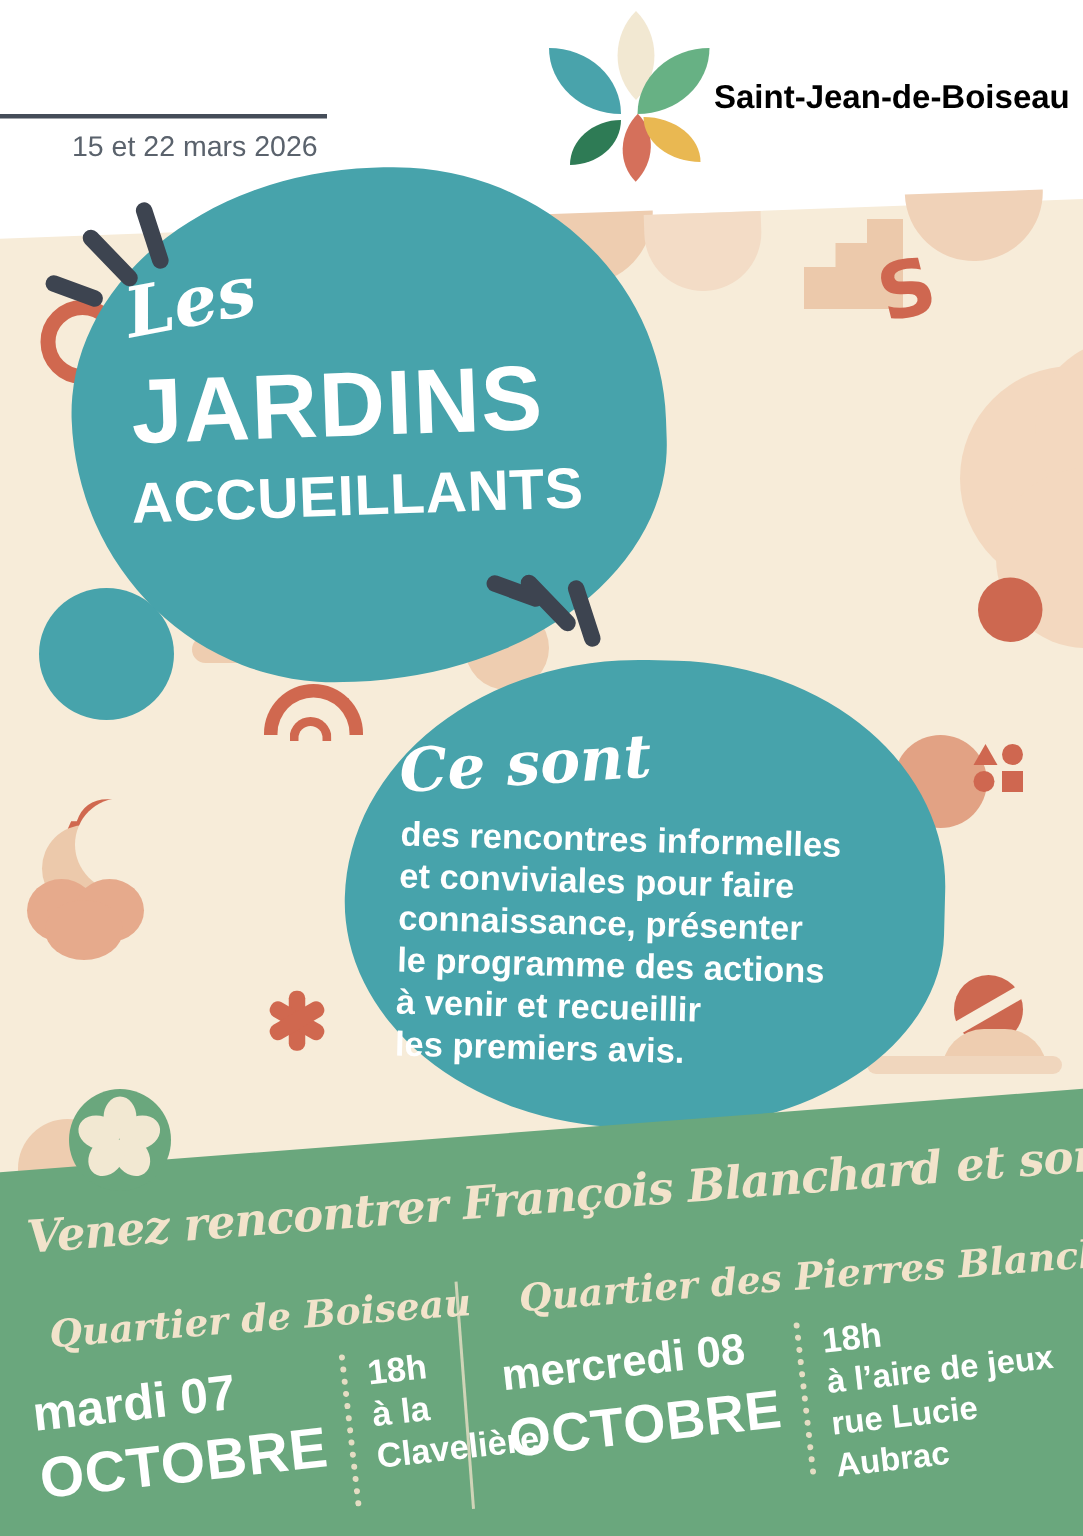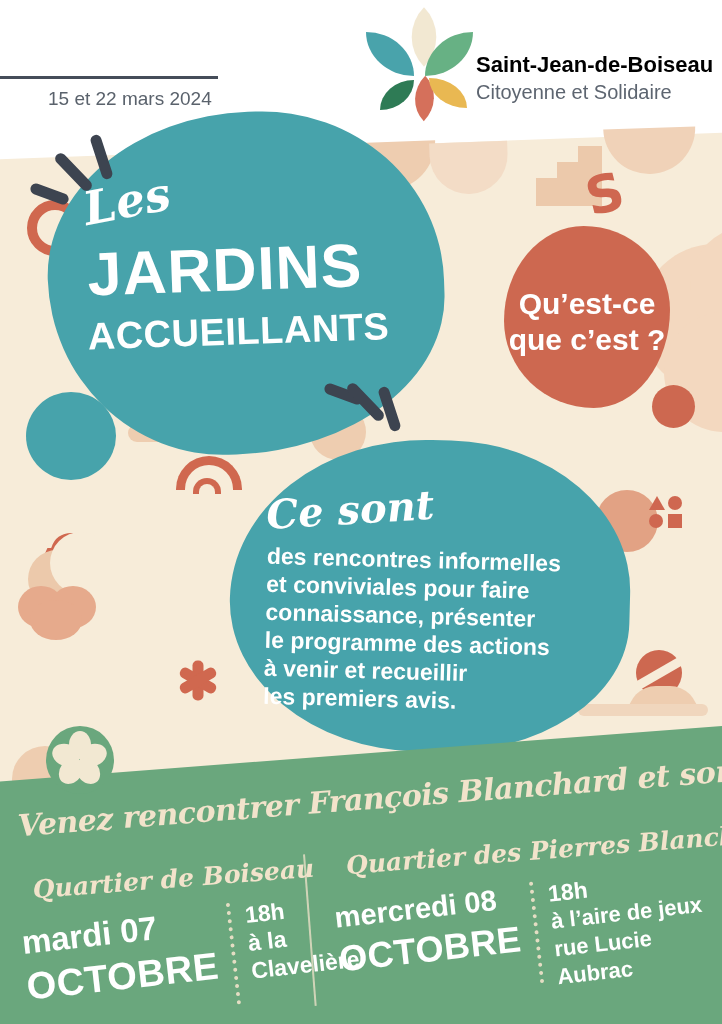--- a/index.html
+++ b/index.html
@@ -133,33 +133,32 @@
   .fp3 { left:31px; top:31px; transform:rotate(144deg); }
   .fp4 { left:14px; top:31px; transform:rotate(216deg); }
   .fp5 { left:9px; top:15px; transform:rotate(288deg); }
 </style>
 </head>
 <body>
 
 <div class="poster">
 
   <div class="abs muni-rule"></div>
-  <div class="abs muni-dates">15 et 22 mars 2024</div>
+  <div class="abs muni-dates">15 et 22 mars 2026</div>
 
   <div class="abs logo">
     <div class="petal cream"></div>
     <div class="petal teal"></div>
     <div class="petal green"></div>
     <div class="petal dgreen"></div>
     <div class="petal coral"></div>
     <div class="petal yellow"></div>
   </div>
   <div class="abs brand">
     <div class="brand-name">Saint-Jean-de-Boiseau</div>
-    <div class="brand-tag">Citoyenne et Solidaire</div>
   </div>
 
   <div class="abs cream-panel"></div>
 
   <div class="abs dec c-salmon-top"></div>
   <div class="abs dec dome dome1"></div>
   <div class="abs dec dome dome2"></div>
   <div class="abs dec dome dome3"></div>
   <div class="abs dec stairs">
     <div class="st1"></div>
@@ -213,26 +212,20 @@
       <div class="spark br2"></div>
       <div class="spark br3"></div>
   </div>
 
   <div class="abs hero-blob">
     <div class="hero-les script">Les</div>
     <div class="hero-l1">JARDINS</div>
     <div class="hero-l2">ACCUEILLANTS</div>
   </div>
 
-  <div class="abs q-blob">
-    <div class="q-text">
-      <div>Qu’est-ce</div>
-      <div>que c’est ?</div>
-    </div>
-  </div>
 
   <div class="abs desc-blob">
     <div class="desc-lead script">Ce sont</div>
     <div class="desc-body">
       <div>des rencontres informelles</div>
       <div>et conviviales pour faire</div>
       <div>connaissance, présenter</div>
       <div>le programme des actions</div>
       <div>à venir et recueillir</div>
       <div>les premiers avis.</div>

